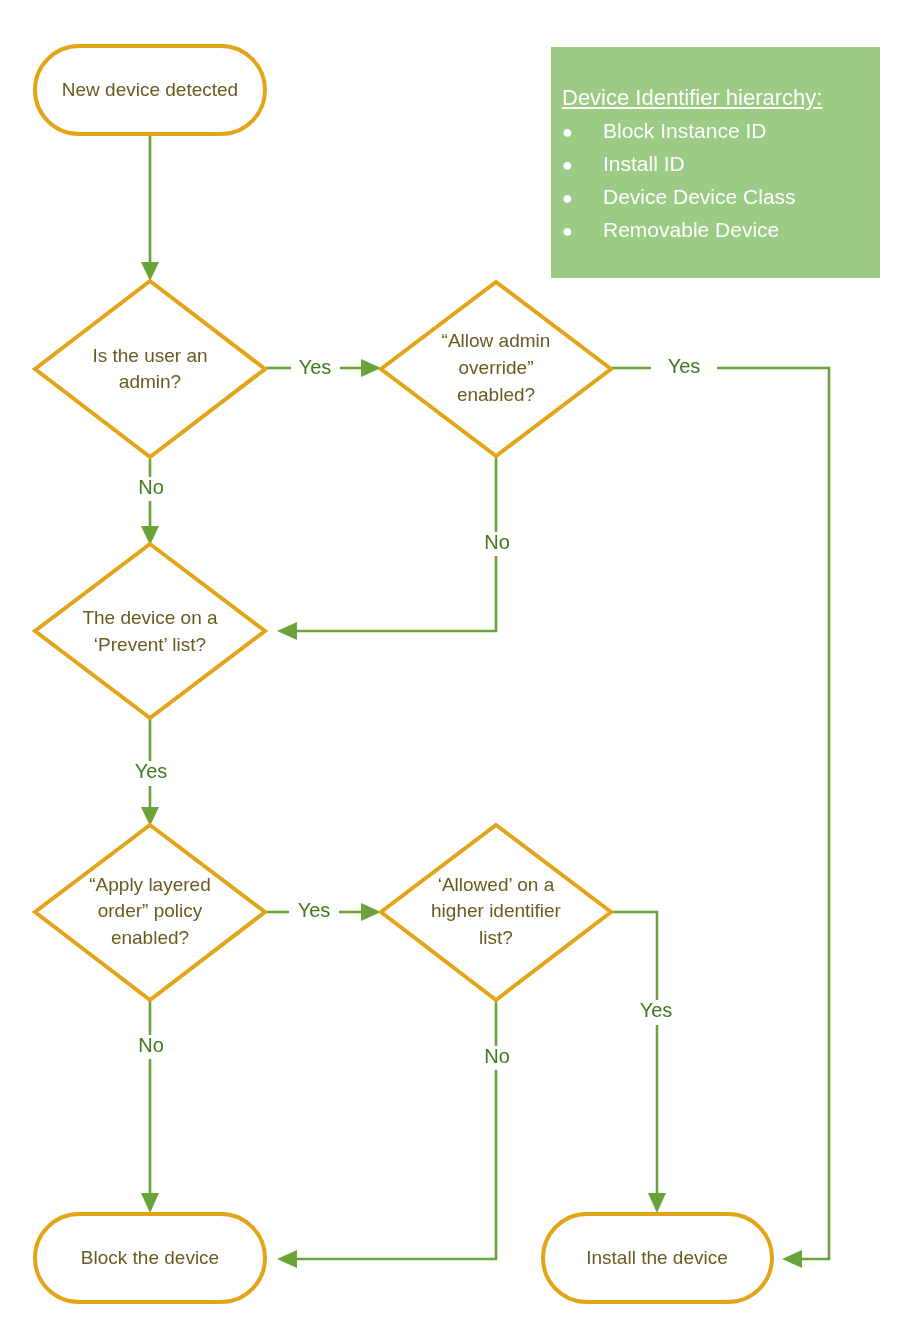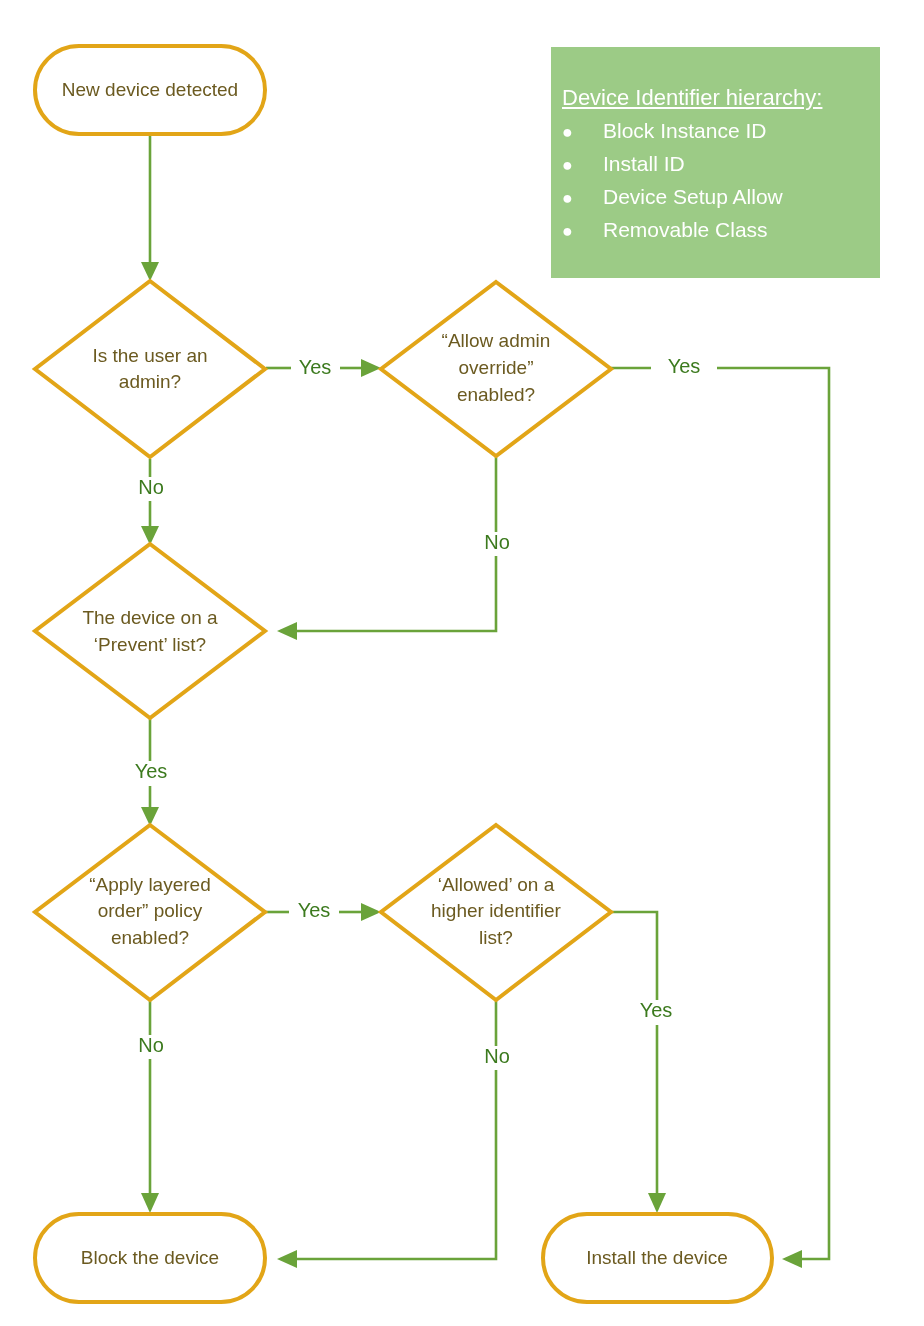--- a/index.html
+++ b/index.html
@@ -223,22 +223,22 @@
       <li>
         <span class="legend-bullet">●</span>
         <span>Block Instance ID</span>
       </li>
       <li>
         <span class="legend-bullet">●</span>
         <span>Install ID</span>
       </li>
       <li>
         <span class="legend-bullet">●</span>
-        <span>Device Setup Allow</span>
-      </li>
-      <li>
-        <span class="legend-bullet">●</span>
-        <span>Removable Class</span>
+        <span>Device Device Class</span>
+      </li>
+      <li>
+        <span class="legend-bullet">●</span>
+        <span>Removable Device</span>
       </li>
     </ul>
   </div>
 
 </div>
 
 </body></html>

